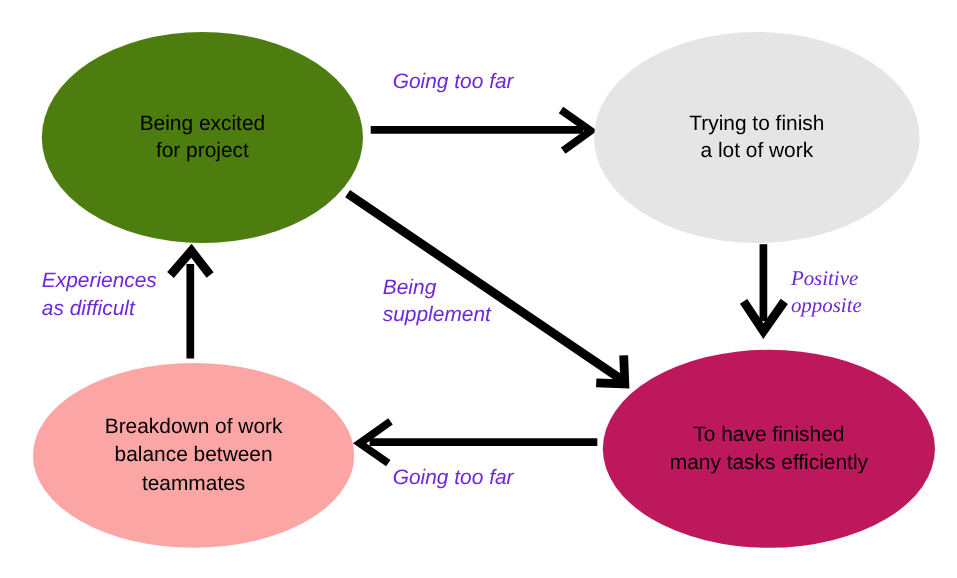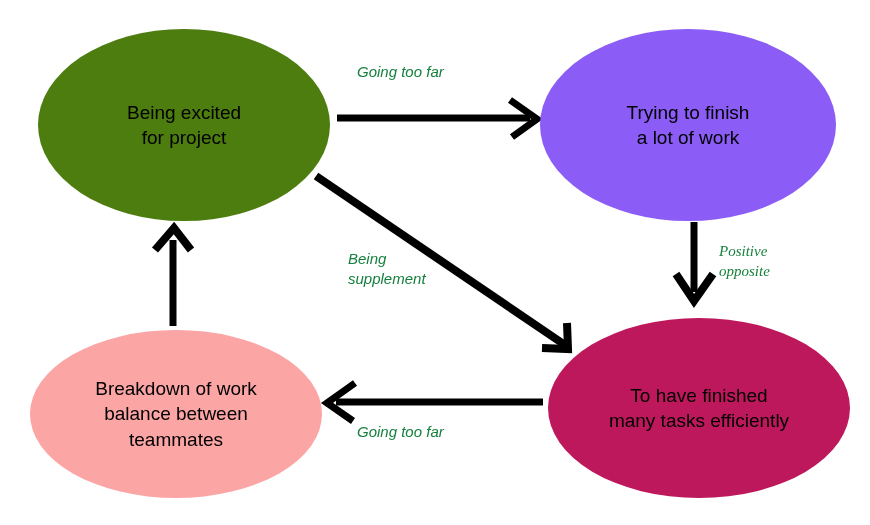--- a/index.html
+++ b/index.html
@@ -40,23 +40,23 @@
     font-size: 19px;
     line-height: 1.32;
     color: #000000;
     white-space: pre-line;
     padding: 0 16px;
   }
   .edge-label {
     position: absolute;
     font-family: "Liberation Sans", sans-serif;
     font-style: italic;
-    font-size: 15px;
+    font-size: 19px;
     line-height: 1.34;
-    color: #15803d;
+    color: #6d28d9;
     white-space: pre-line;
   }
   
   #node-red      { left: 38px;  top: 29px;  width: 292px; height: 192px; }
   #node-green    { left: 540px; top: 29px;  width: 296px; height: 192px; }
   #node-yellow   { left: 30px;  top: 330px; width: 292px; height: 168px; }
   #node-blue     { left: 548px; top: 318px; width: 302px; height: 180px; }
 
   
   #label-going-too-far-top    { left: 357px; top: 62px;  }
@@ -96,21 +96,21 @@
       <path d="M 173 326 L 173 240" stroke="#000000" stroke-width="7" fill="none" stroke-linecap="butt"></path>
       <path d="M 155 250 L 174 228 L 191 250" stroke="#000000" stroke-width="8" fill="none" stroke-linecap="butt" stroke-linejoin="miter"></path>
     </g>
   </svg>
 
   <div class="node" id="node-red" style="background:#4d7c0f;">
     <span class="node-label">Being excited
 for project</span>
   </div>
 
-  <div class="node" id="node-green" style="background:#8b5cf6;">
+  <div class="node" id="node-green" style="background:#e5e5e5;">
     <span class="node-label">Trying to finish
 a lot of work</span>
   </div>
 
   <div class="node" id="node-yellow" style="background:#fca5a5;">
     <span class="node-label">Breakdown of work
 balance between
 teammates</span>
   </div>
 
@@ -122,14 +122,16 @@
   <div class="edge-label" id="label-going-too-far-top">Going too far</div>
 
   <div class="edge-label" id="label-positive-opposite">Positive
 opposite</div>
 
   <div class="edge-label" id="label-good-supplement">Being
 supplement</div>
 
   <div class="edge-label" id="label-going-too-far-bottom">Going too far</div>
 
+  <div class="edge-label" id="label-experiences">Experiences
+as difficult</div>
 
 </div>
 
 </body></html>

